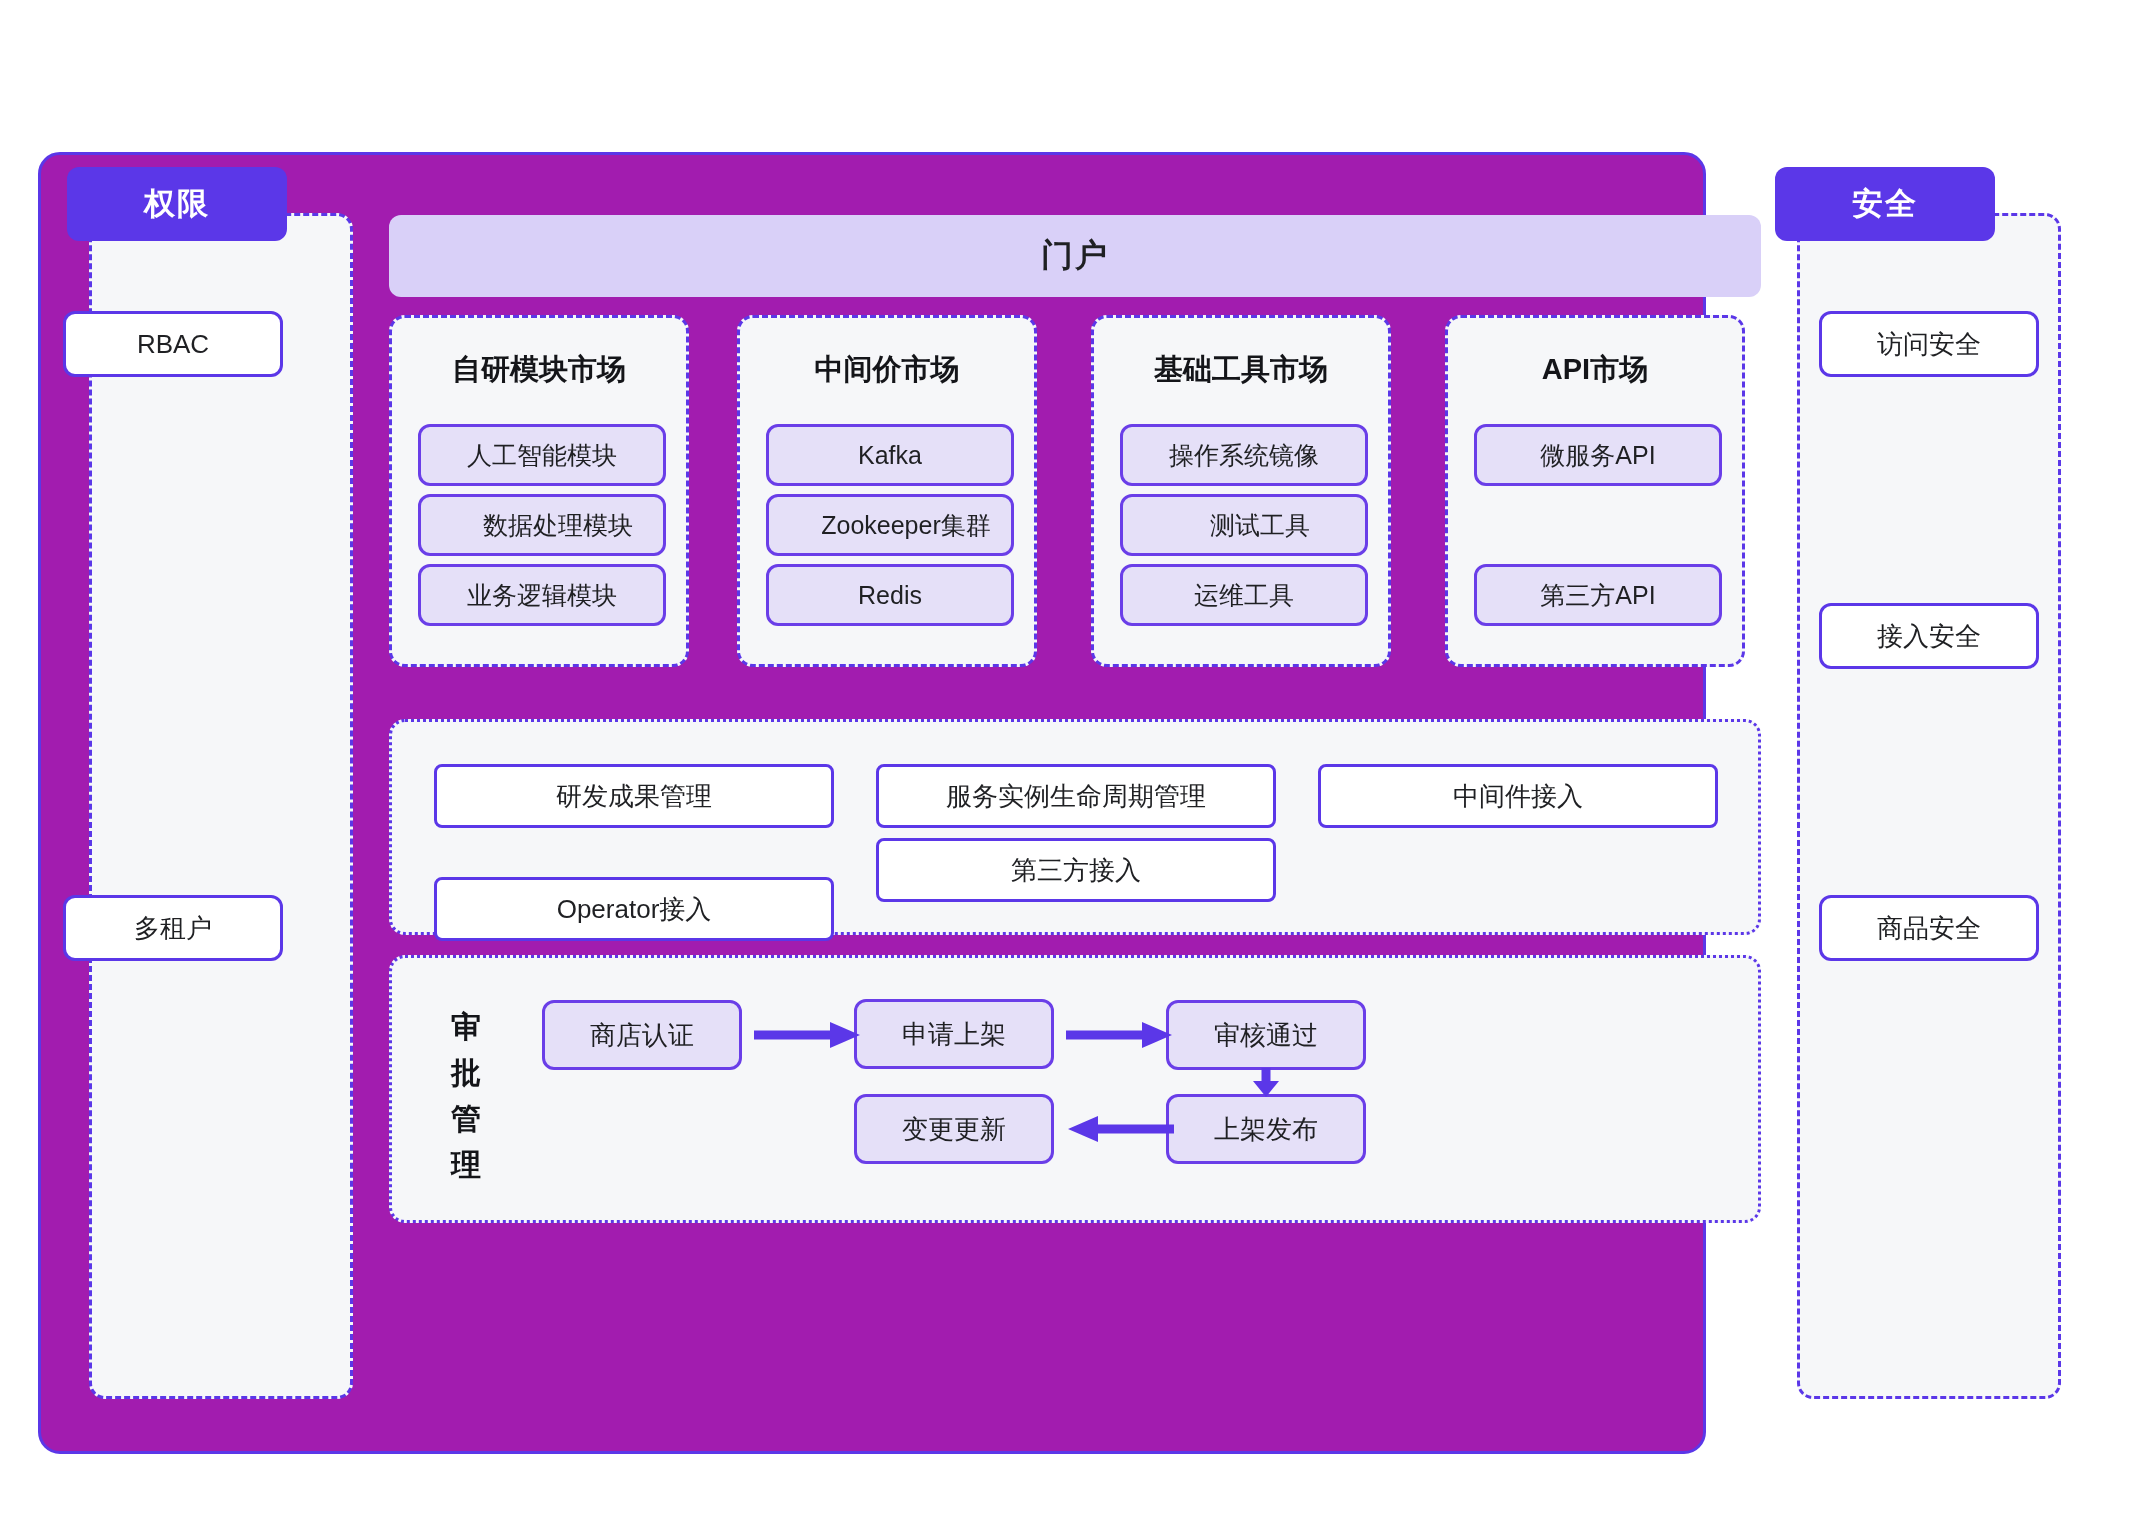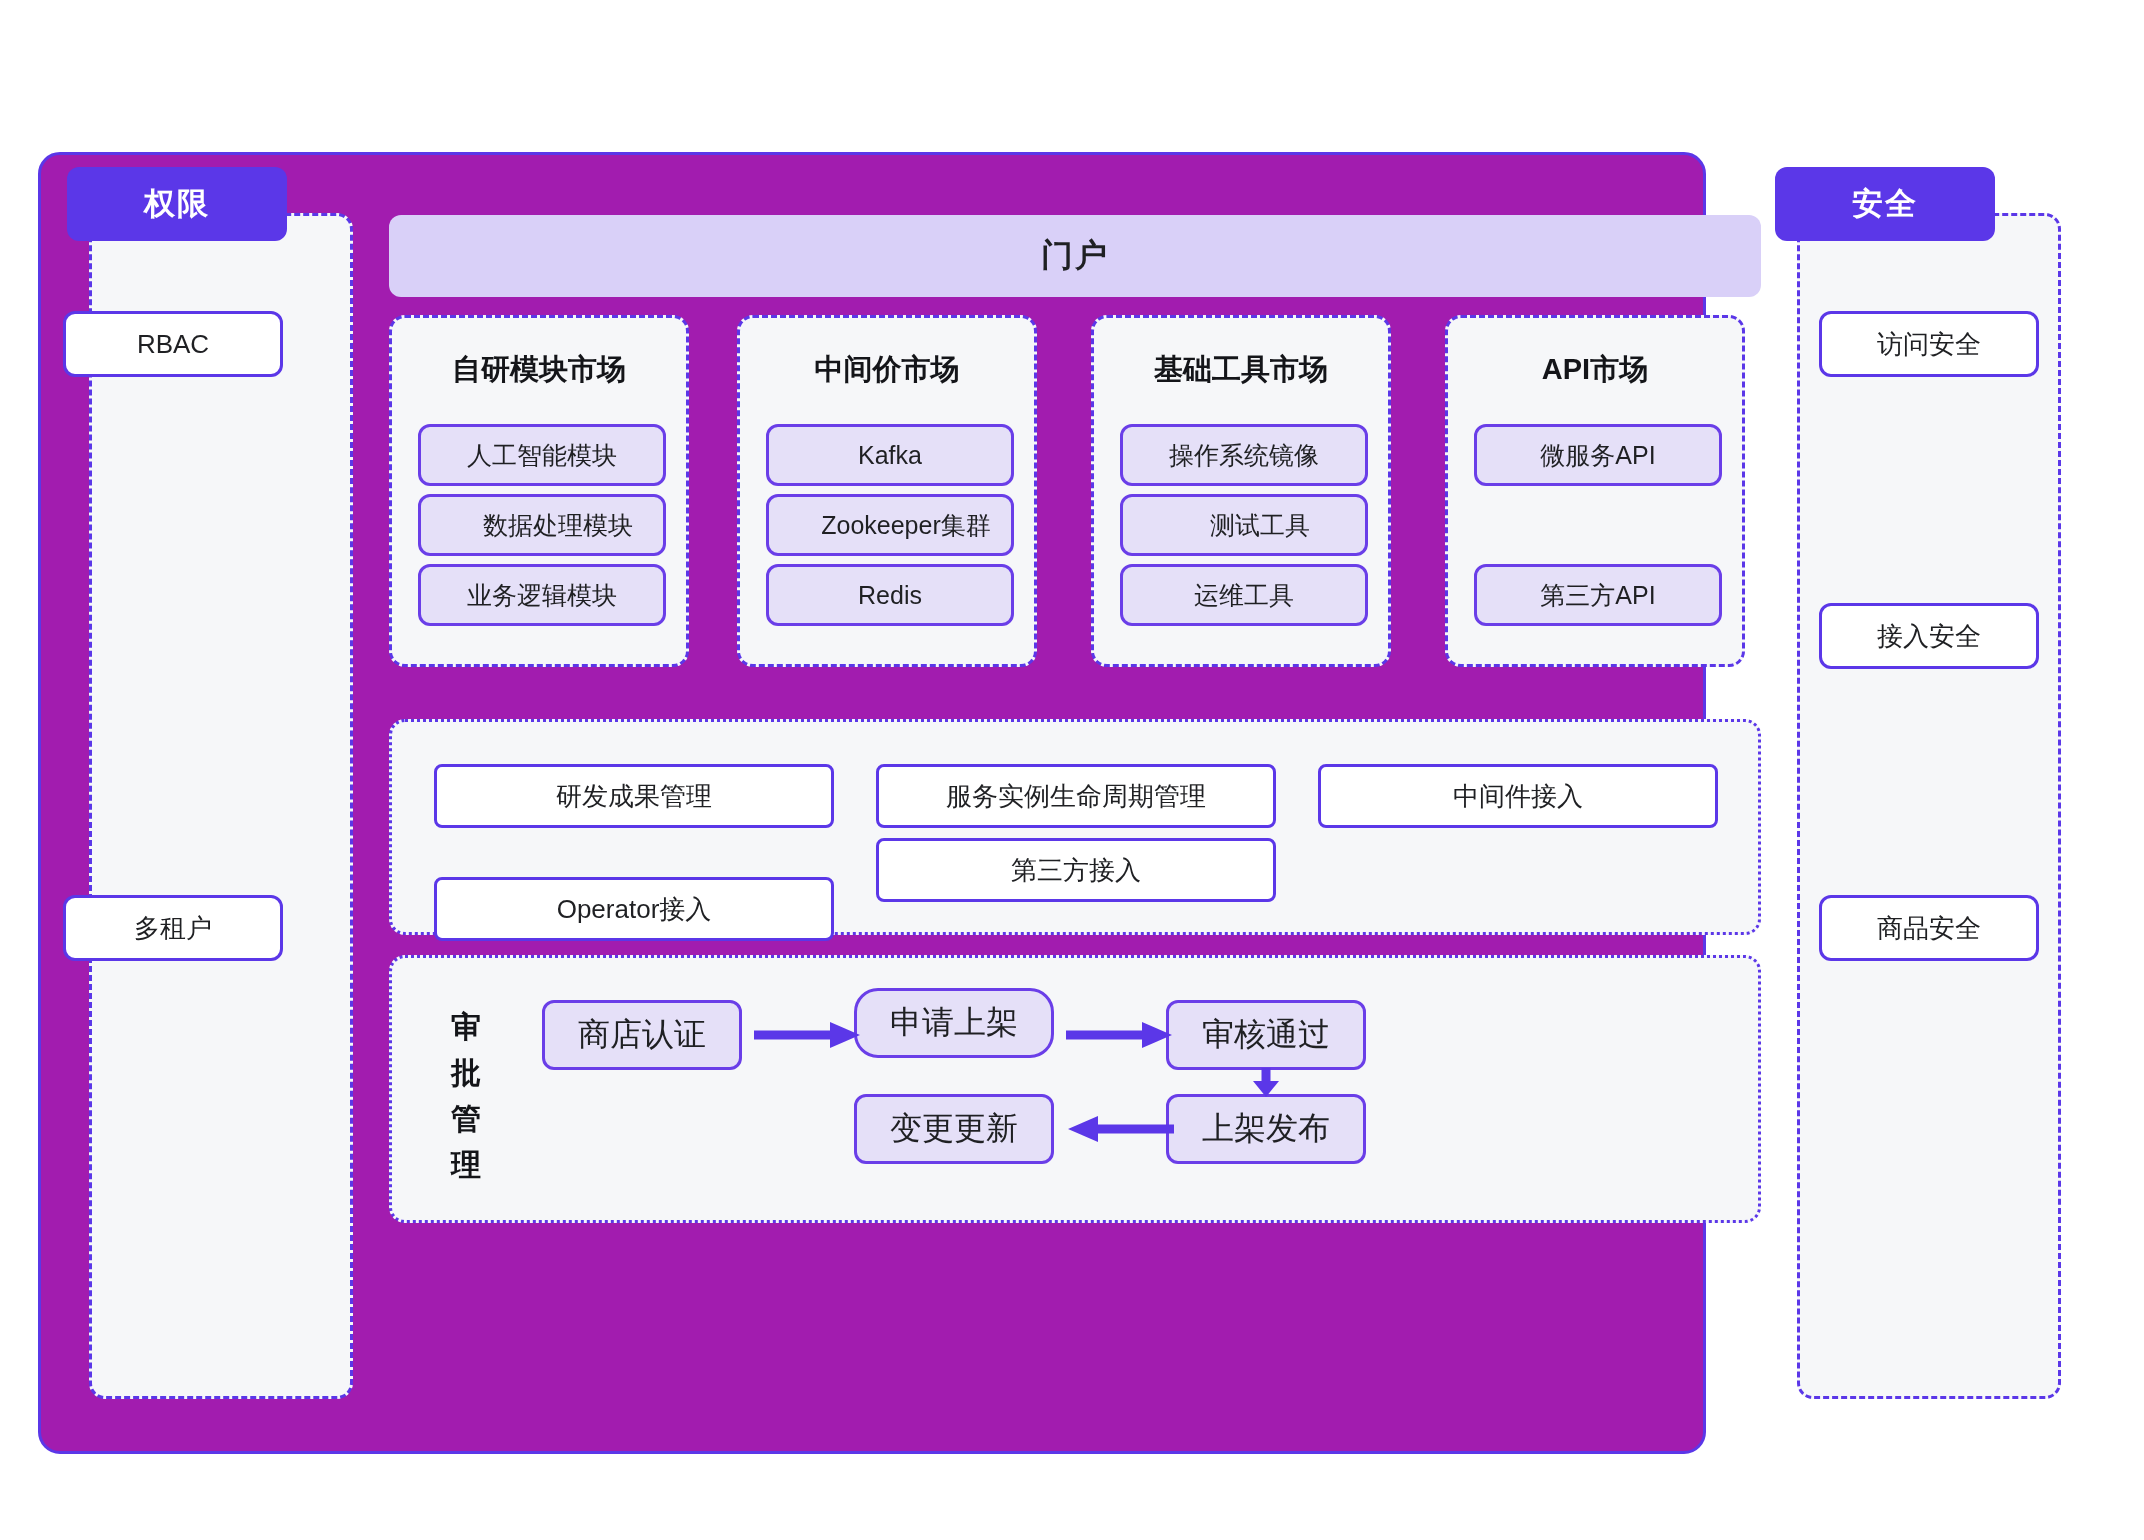--- a/index.html
+++ b/index.html
@@ -171,21 +171,21 @@
     position: absolute;
     box-sizing: border-box;
     width: 200px;
     height: 70px;
     background: #e5e0f8;
     border: 3px solid #6a3ee8;
     border-radius: 12px;
     display: flex;
     align-items: center;
     justify-content: center;
-    font-size: 32px;
+    font-size: 26px;
     color: #1f2023;
   }
   .flow-arrow {
     position: absolute;
   }
 
   .lbl { pointer-events: none; }
 </style>
 </head>
 <body>
@@ -281,21 +281,21 @@
     <div id="approval-vertical-label">
         <div>审</div>
         <div>批</div>
         <div>管</div>
         <div>理</div>
       </div>
 
     <div class="flow-node" style="left:150px; top:42px;">
       <span class="lbl">商店认证</span>
     </div>
-    <div class="flow-node" style="left:462px; top:30px;border-radius:24px;">
+    <div class="flow-node" style="left:462px; top:41px;">
       <span class="lbl">申请上架</span>
     </div>
     <div class="flow-node" style="left:774px; top:42px;">
       <span class="lbl">审核通过</span>
     </div>
     <div class="flow-node" style="left:774px; top:136px;">
       <span class="lbl">上架发布</span>
     </div>
     <div class="flow-node" style="left:462px; top:136px;">
       <span class="lbl">变更更新</span>

